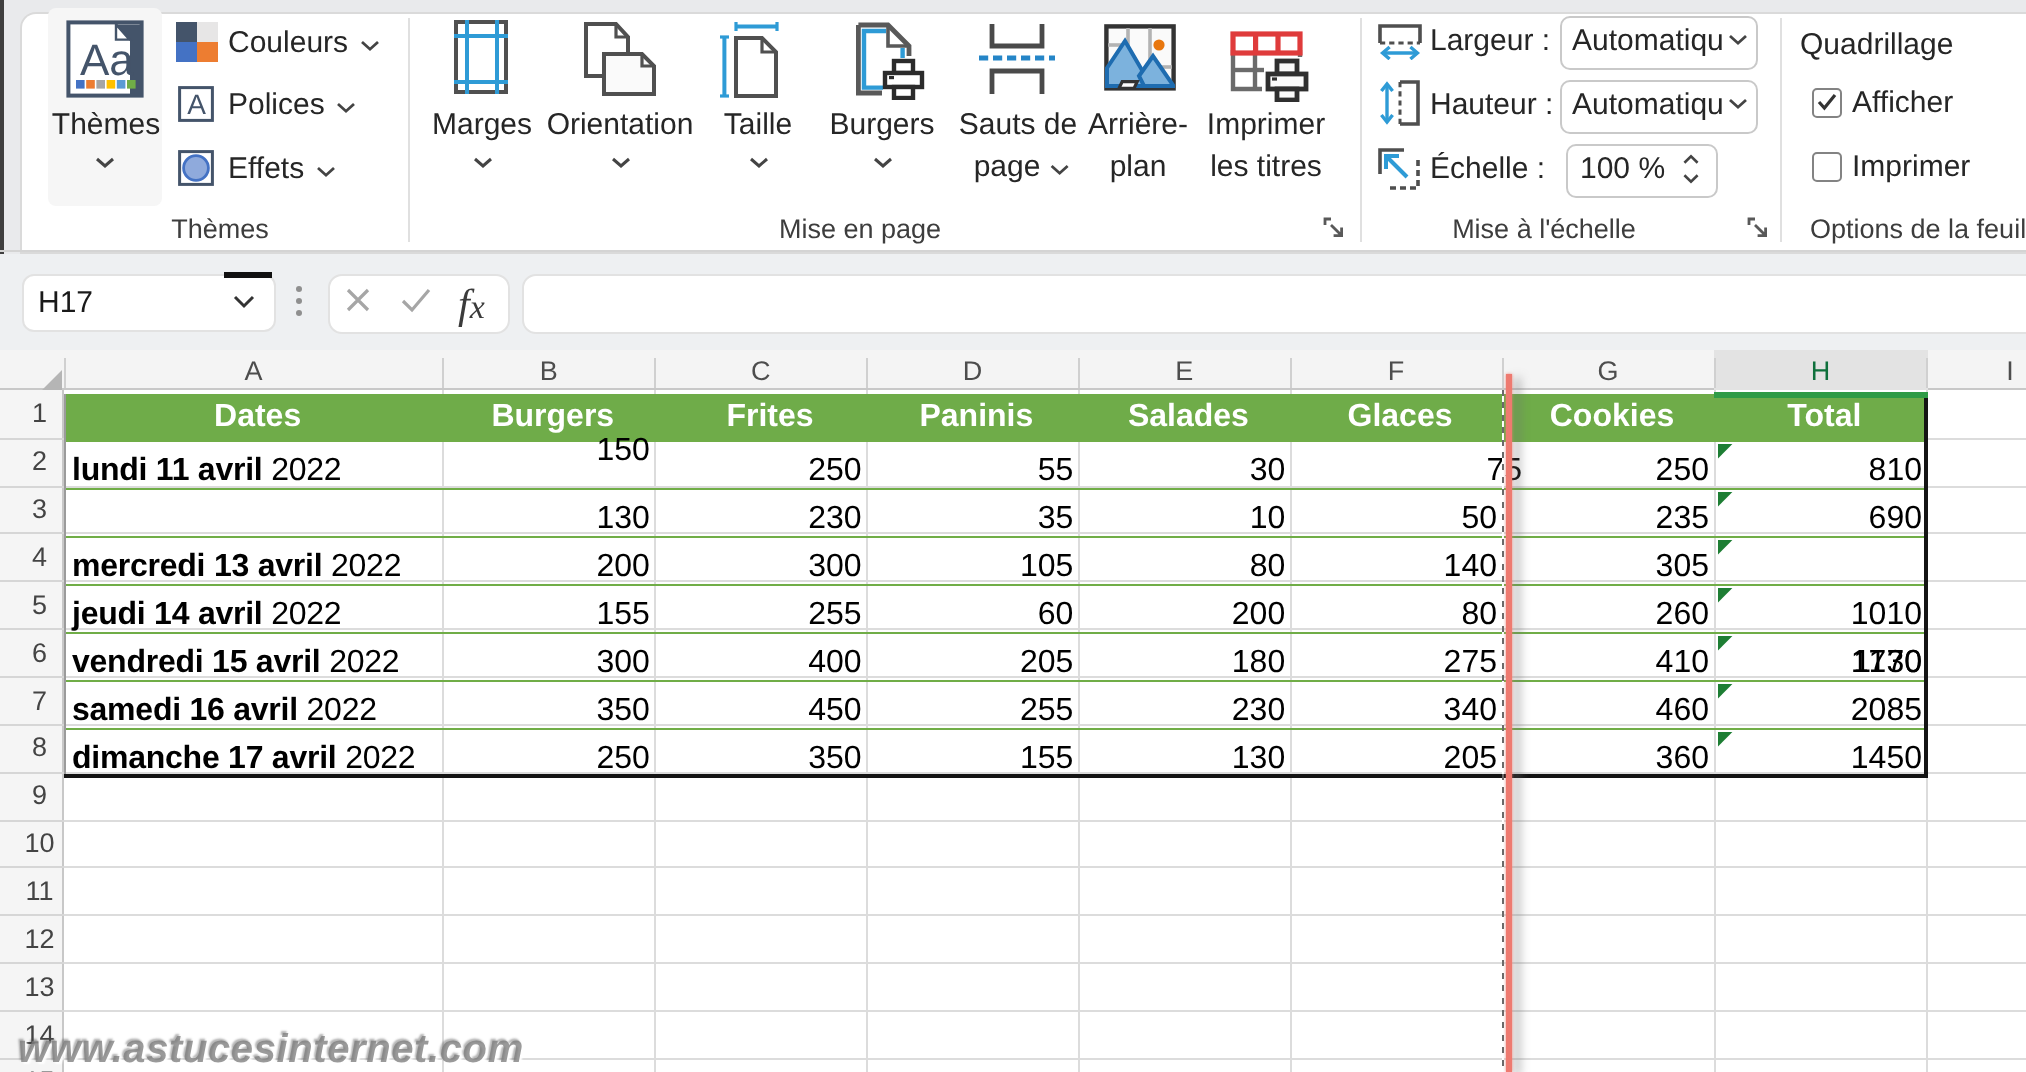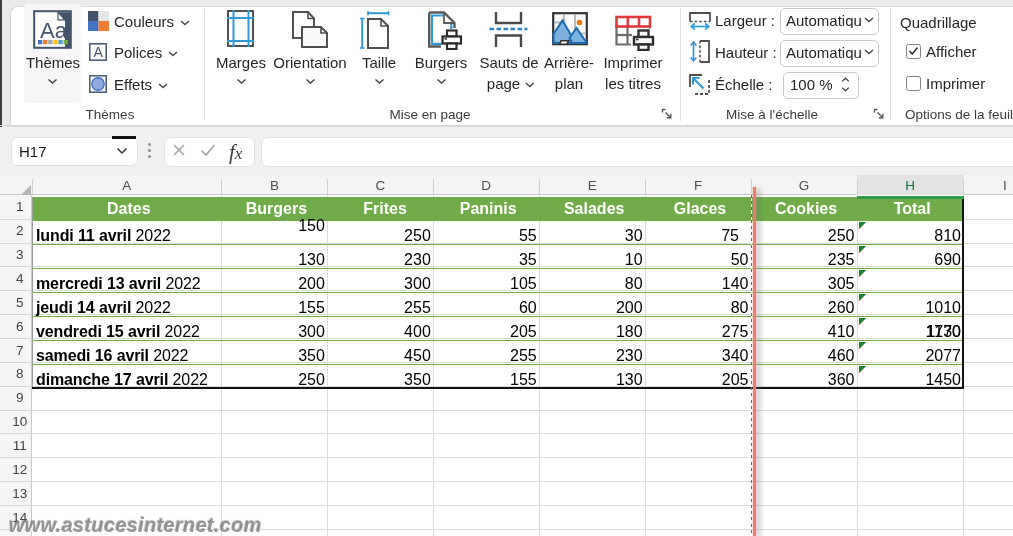--- a/index.html
+++ b/index.html
@@ -342,21 +342,21 @@
 <div class="hline" style="left:33.0px;top:267.90px;width:929.5px;background:#70AD47;height:1.1px;"></div>
 <div class="hline" style="left:33.0px;top:291.90px;width:929.5px;background:#70AD47;height:1.1px;"></div>
 <div class="hline" style="left:33.0px;top:315.90px;width:929.5px;background:#70AD47;height:1.1px;"></div>
 <div class="hline" style="left:33.0px;top:339.90px;width:929.5px;background:#70AD47;height:1.1px;"></div>
 <div class="hline" style="left:33.0px;top:363.90px;width:929.5px;background:#70AD47;height:1.1px;"></div>
 <div class="dat" style="left:36.0px;top:227.5px;"><b>lundi 11 avril</b> 2022</div>
 <div class="num" style="right:688.1px;top:218px;">150</div>
 <div class="num" style="right:582.2px;top:227.5px;">250</div>
 <div class="num" style="right:476.3px;top:227.5px;">55</div>
 <div class="num" style="right:370.4px;top:227.5px;">30</div>
-<div class="num" style="right:274px;top:227.5px;margin-left:44px;">75</div>
+<div class="num" style="right:252px;top:227.5px;margin-left:44px;">75</div>
 <div class="num" style="right:158.5px;top:227.5px;">250</div>
 <div class="num" style="right:52.0px;top:227.5px;">810</div>
 <div class="num" style="right:688.1px;top:251.5px;">130</div>
 <div class="num" style="right:582.2px;top:251.5px;">230</div>
 <div class="num" style="right:476.3px;top:251.5px;">35</div>
 <div class="num" style="right:370.4px;top:251.5px;">10</div>
 <div class="num" style="right:264.5px;top:251.5px;">50</div>
 <div class="num" style="right:158.5px;top:251.5px;">235</div>
 <div class="num" style="right:52.0px;top:251.5px;">690</div>
 <div class="dat" style="left:36.0px;top:275.5px;"><b>mercredi 13 avril</b> 2022</div>
@@ -383,21 +383,21 @@
 <div class="num" style="right:264.5px;top:323.5px;">275</div>
 <div class="num" style="right:158.5px;top:323.5px;">410</div>
 <div class="num" style="right:52.0px;top:323.5px;">1770</div>
 <div class="dat" style="left:36.0px;top:347.5px;"><b>samedi 16 avril</b> 2022</div>
 <div class="num" style="right:688.1px;top:347.5px;">350</div>
 <div class="num" style="right:582.2px;top:347.5px;">450</div>
 <div class="num" style="right:476.3px;top:347.5px;">255</div>
 <div class="num" style="right:370.4px;top:347.5px;">230</div>
 <div class="num" style="right:264.5px;top:347.5px;">340</div>
 <div class="num" style="right:158.5px;top:347.5px;">460</div>
-<div class="num" style="right:52.0px;top:347.5px;">2077</div>
+<div class="num" style="right:52.0px;top:347.5px;">2085</div>
 <div class="dat" style="left:36.0px;top:371.5px;"><b>dimanche 17 avril</b> 2022</div>
 <div class="num" style="right:688.1px;top:371.5px;">250</div>
 <div class="num" style="right:582.2px;top:371.5px;">350</div>
 <div class="num" style="right:476.3px;top:371.5px;">155</div>
 <div class="num" style="right:370.4px;top:371.5px;">130</div>
 <div class="num" style="right:264.5px;top:371.5px;">205</div>
 <div class="num" style="right:158.5px;top:371.5px;">360</div>
 <div class="num" style="right:52.0px;top:371.5px;">1450</div>
 <svg class="abs" style="left:858.6px;top:221.50px;" width="8" height="8" viewBox="0 0 8 8">
       <polygon points="0,0 7.2,0 0,7.2" fill="#1e7e34"></polygon>

